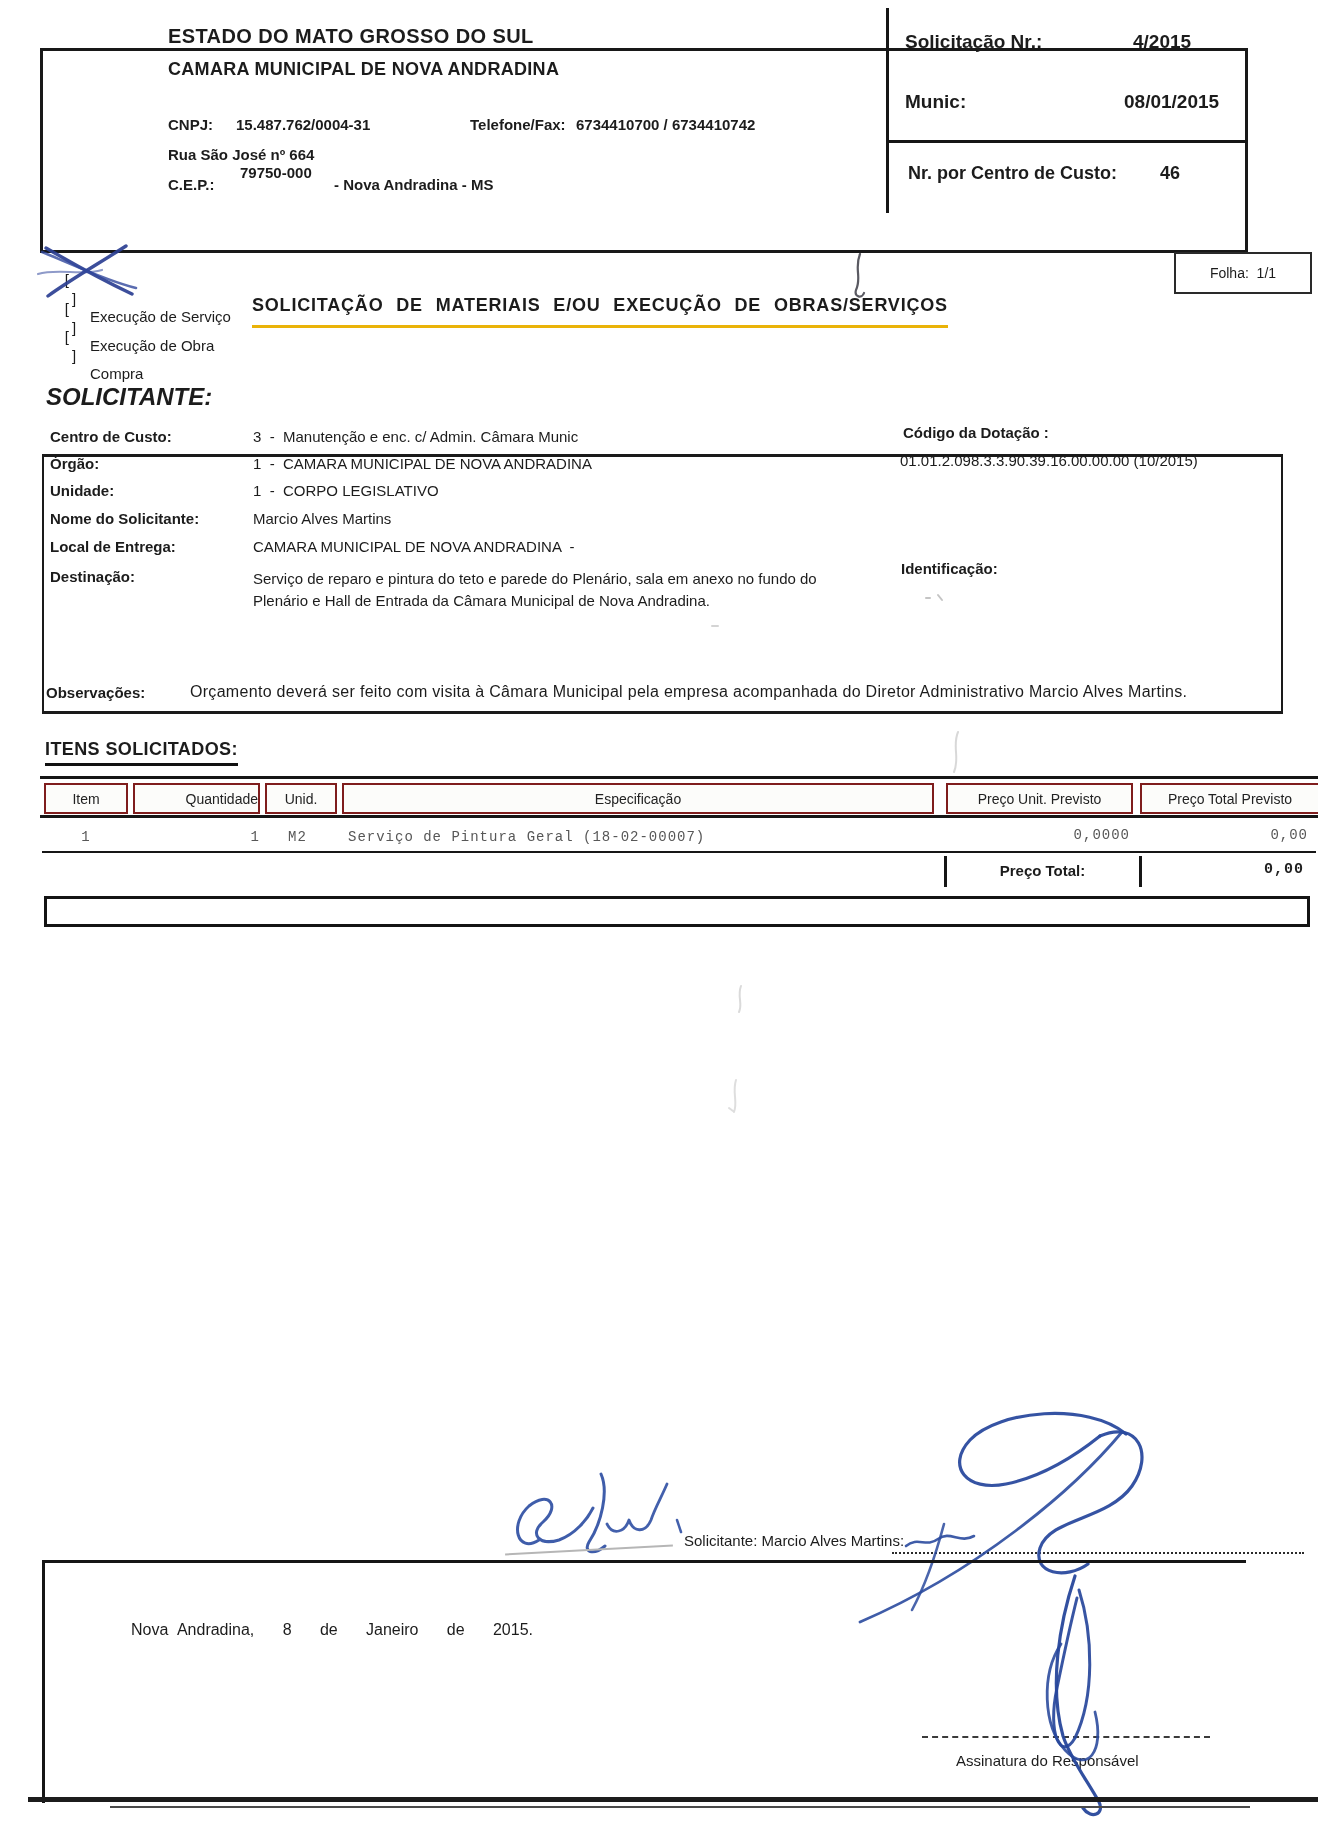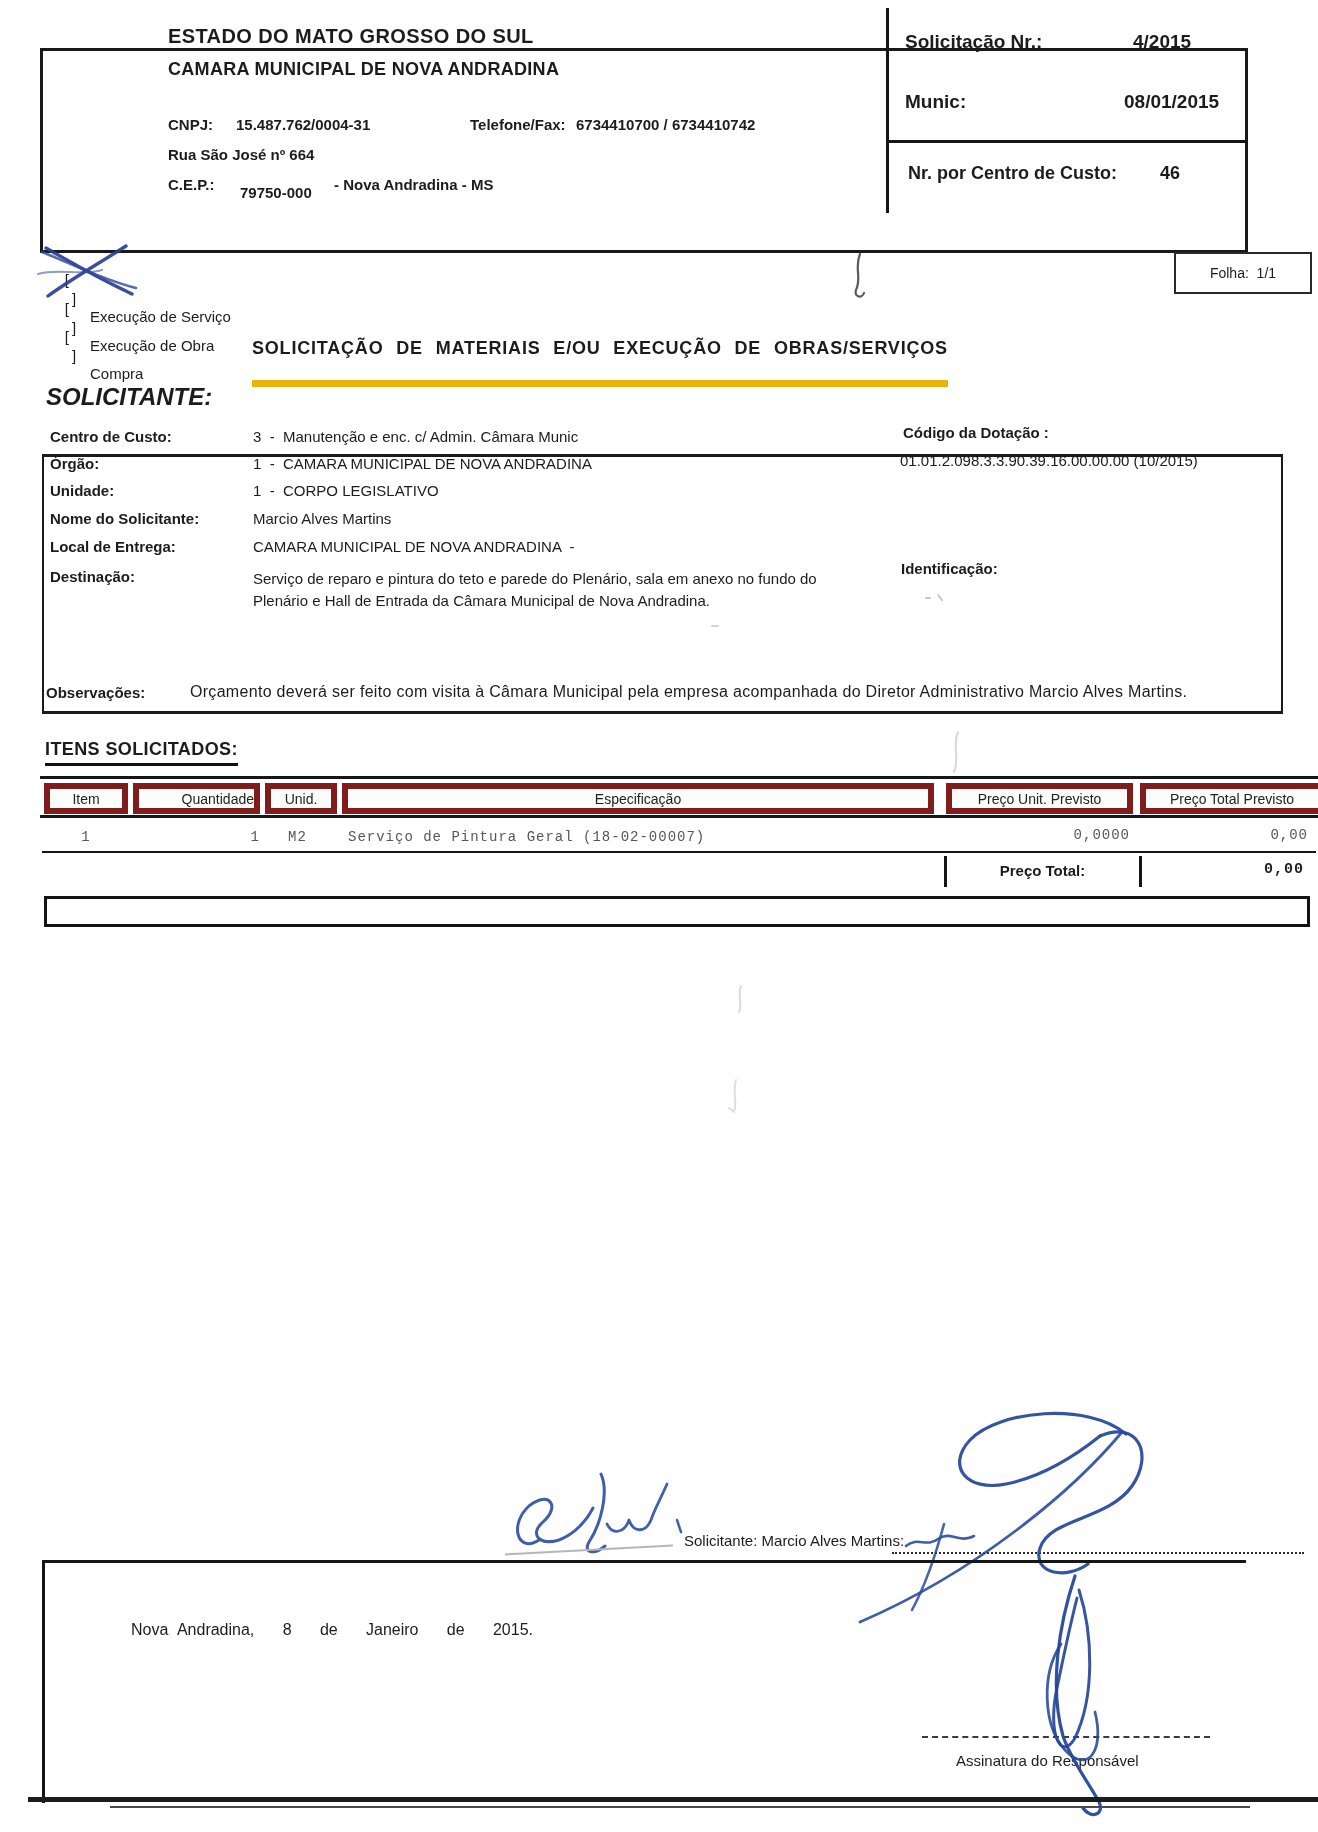--- a/index.html
+++ b/index.html
@@ -2,21 +2,21 @@
 <html><head>
 <meta charset="utf-8">
 <style>
   html,body{margin:0;padding:0;background:#e8e8e6;}
   .page{position:relative;width:1318px;height:1832px;margin:0 auto;background:#ffffff;
         font-family:"Liberation Sans",sans-serif;color:#1c1c1c;overflow:hidden;}
   .abs{position:absolute;white-space:pre-wrap;line-height:1.25;}
   .b{font-weight:bold;}
   .line{position:absolute;background:#161616;}
   .mono{font-family:"Liberation Mono","DejaVu Sans Mono",monospace;color:#575757;letter-spacing:1px;}
-  .hdr-cell{position:absolute;border:6px solid #7f1d1d;box-sizing:border-box;
+  .hdr-cell{position:absolute;border:2px solid #7f1d1d;box-sizing:border-box;
             display:flex;align-items:center;justify-content:center;font-size:14px;color:#222;background:#fcfcfa;}
   .box{position:absolute;box-sizing:border-box;margin-top:40px;}
   svg{position:absolute;overflow:visible;}
   .sig path{fill:none;stroke-linecap:round;stroke-linejoin:round;}
 </style>
 </head>
 <body>
 
 <div class="page">
 
@@ -26,21 +26,21 @@
 
   <div class="abs b" style="left:168px;top:24px;font-size:20px;letter-spacing:.4px;">ESTADO DO MATO GROSSO DO SUL</div>
   <div class="abs b" style="left:168px;top:58px;font-size:18px;letter-spacing:.3px;">CAMARA MUNICIPAL DE NOVA ANDRADINA</div>
 
   <div class="abs b" style="left:168px;top:116px;font-size:15px;">CNPJ:</div>
   <div class="abs b" style="left:236px;top:116px;font-size:15px;">15.487.762/0004-31</div>
   <div class="abs b" style="left:470px;top:116px;font-size:15px;">Telefone/Fax:</div>
   <div class="abs b" style="left:576px;top:116px;font-size:15px;">6734410700 / 6734410742</div>
   <div class="abs b" style="left:168px;top:146px;font-size:15px;">Rua São José nº 664</div>
   <div class="abs b" style="left:168px;top:176px;font-size:15px;">C.E.P.:</div>
-  <div class="abs b" style="left:240px;top:184px;font-size:15px;">79750-000</div>
+  <div class="abs b" style="left:240px;top:164px;font-size:15px;">79750-000</div>
   <div class="abs b" style="left:334px;top:176px;font-size:15px;">- Nova Andradina - MS</div>
 
   <div class="abs b" style="left:905px;top:30px;font-size:19px;">Solicitação Nr.:</div>
   <div class="abs b" style="left:1133px;top:30px;font-size:19px;">4/2015</div>
   <div class="abs b" style="left:905px;top:90px;font-size:19px;">Munic:</div>
   <div class="abs b" style="left:1124px;top:90px;font-size:19px;">08/01/2015</div>
   <div class="abs b" style="left:908px;top:162px;font-size:18px;">Nr. por Centro de Custo:</div>
   <div class="abs b" style="left:1160px;top:162px;font-size:18px;">46</div>
 
   <div class="box" style="left:1174px;top:212px;width:138px;height:42px;border:2px solid #2a2a2a;display:flex;align-items:center;justify-content:center;">
@@ -63,21 +63,21 @@
     <span style="position:absolute;left:42px;white-space:nowrap;">Compra</span>
   </div>
 
   <svg class="sig" style="left:36px;top:240px;" width="106" height="62" viewBox="0 0 106 62">
     <path d="M 10 8 C 34 22, 62 38, 96 54" stroke="#2b3f93" stroke-width="3.4" opacity=".92"></path>
     <path d="M 90 6 C 62 24, 34 40, 12 56" stroke="#2b3f93" stroke-width="3.4" opacity=".92"></path>
     <path d="M 6 12 C 36 24, 68 40, 100 48" stroke="#31479c" stroke-width="2.6" opacity=".8"></path>
     <path d="M 2 34 C 22 28, 46 36, 66 30" stroke="#31479c" stroke-width="2.2" opacity=".55"></path>
   </svg>
 
-  <div class="abs b" style="left:252px;top:294px;font-size:18px;letter-spacing:.8px;word-spacing:7px;border-bottom:7px solid #eab308;padding-bottom:20px;white-space:nowrap;margin-top:43px;">SOLICITAÇÃO DE MATERIAIS E/OU EXECUÇÃO DE OBRAS/SERVIÇOS</div>
+  <div class="abs b" style="left:252px;top:294px;font-size:18px;letter-spacing:.8px;word-spacing:7px;border-bottom:3px solid #eab308;padding-bottom:8px;white-space:nowrap;">SOLICITAÇÃO DE MATERIAIS E/OU EXECUÇÃO DE OBRAS/SERVIÇOS</div>
 
   <svg class="sig" style="left:845px;top:250px;" width="30" height="52" viewBox="0 0 30 52">
     <path d="M 15 4 C 9 18, 17 28, 11 40 C 9 47, 17 49, 19 43" stroke="#3d3d46" stroke-width="2.2" opacity=".85"></path>
   </svg>
 
   <div class="abs b" style="left:46px;top:382px;font-size:24px;font-style:italic;">SOLICITANTE:</div>
 
   <div class="box" style="left:42px;top:414px;width:1241px;height:260px;border:3px solid #1a1a1a;border-left-width:2px;border-right-width:2px;"></div>
 
   <div class="abs b" style="left:50px;top:428px;font-size:15px;">Centro de Custo:</div>

